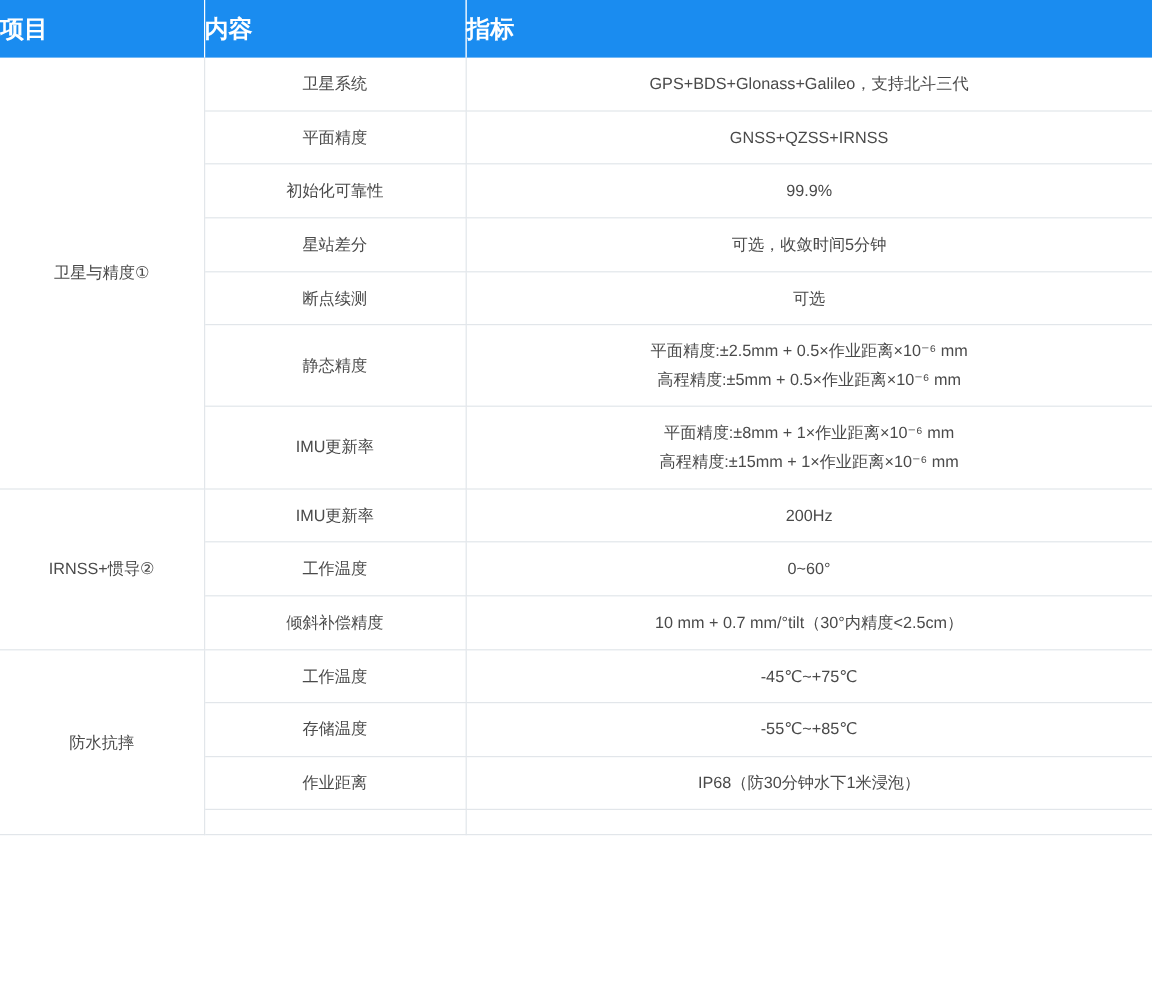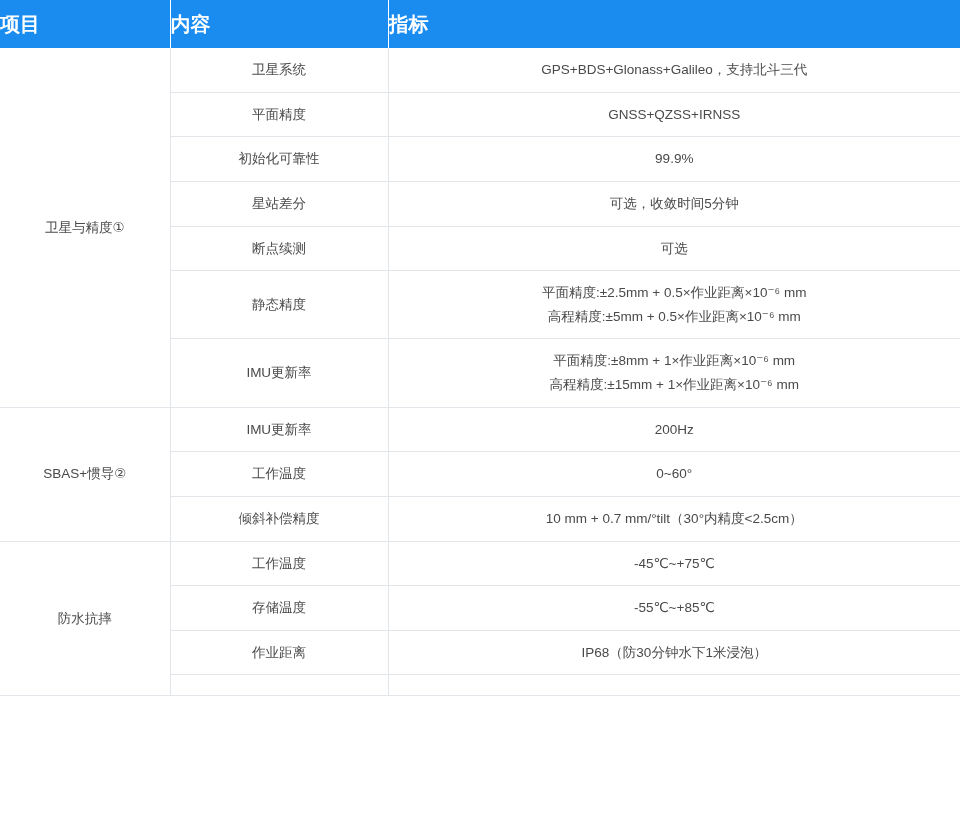--- a/index.html
+++ b/index.html
@@ -122,21 +122,21 @@
     </tr>
     <tr>
       <td class="item">IMU更新率</td>
       <td class="value">
         <span class="ml">平面精度:±8mm + 1×作业距离×10⁻⁶ mm</span>
         <span class="ml">高程精度:±15mm + 1×作业距离×10⁻⁶ mm</span>
       </td>
     </tr>
 
     <tr>
-      <td class="cat" rowspan="3">SBAS+惯导②</td>
+      <td class="cat" rowspan="3">IRNSS+惯导②</td>
       <td class="item">IMU更新率</td>
       <td class="value">
         <span class="ml">200Hz</span>
       </td>
     </tr>
     <tr>
       <td class="item">工作温度</td>
       <td class="value">
         <span class="ml">0~60°</span>
       </td>

